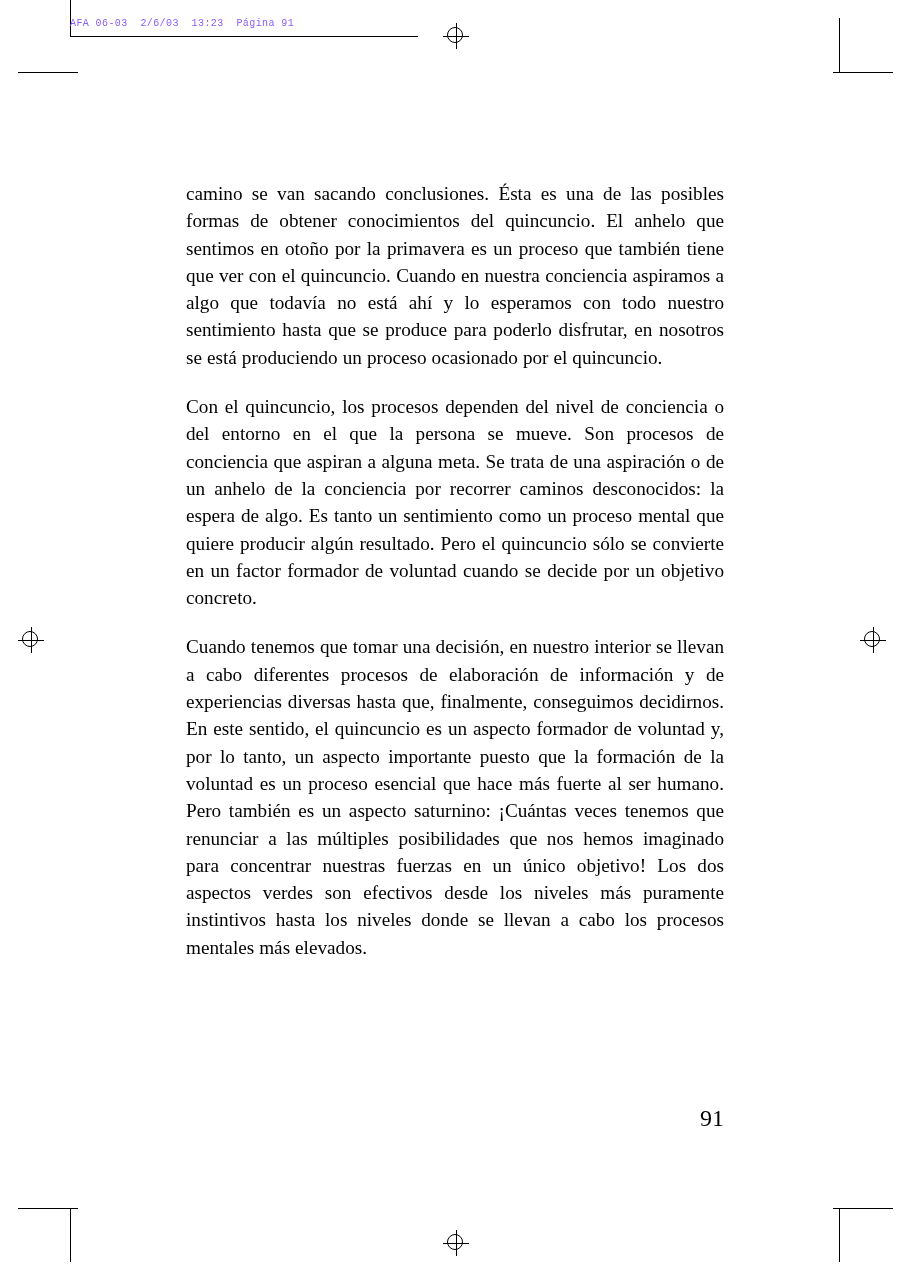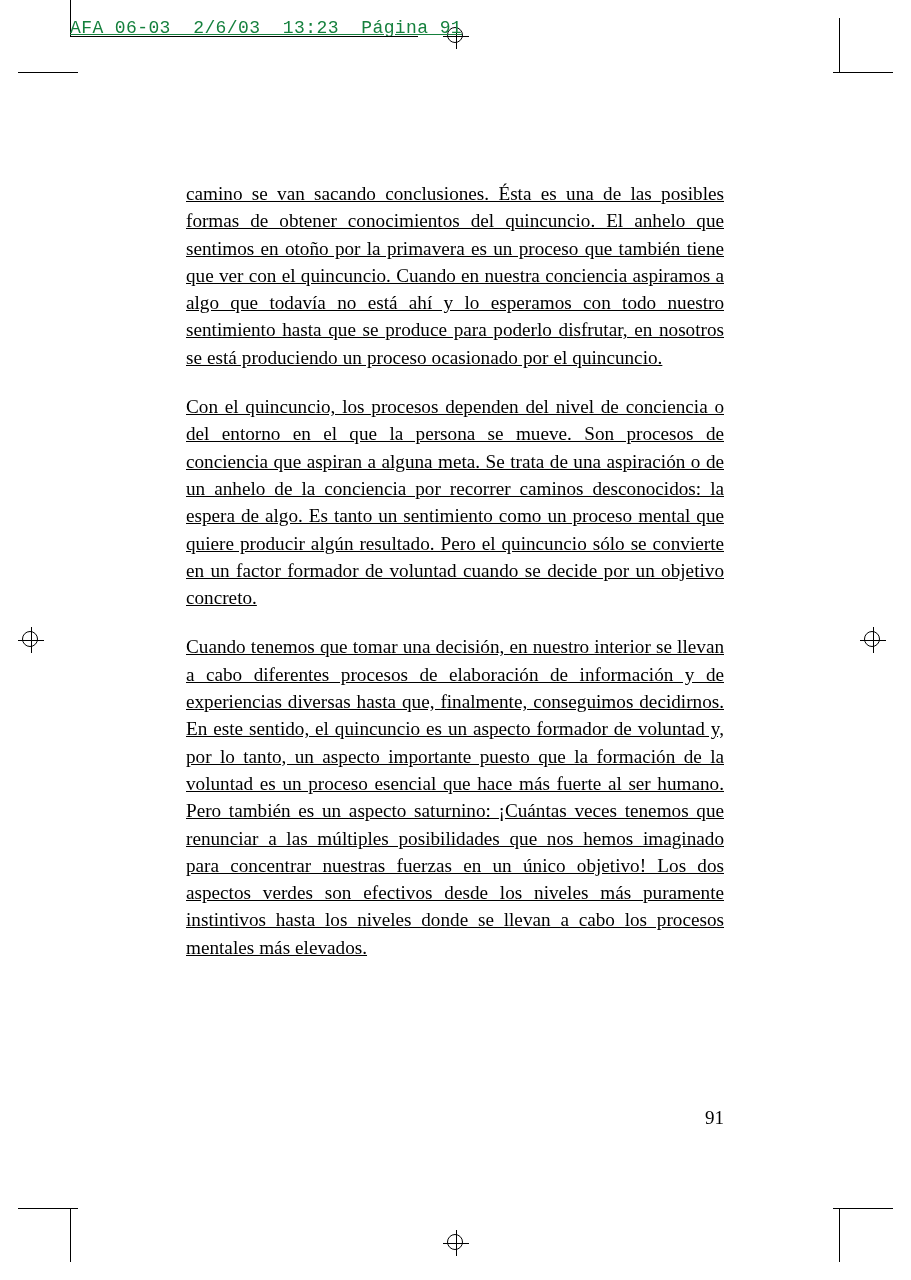--- a/index.html
+++ b/index.html
@@ -55,25 +55,24 @@
     width: 1px;
     background: #000;
   }
 
   
   .slug {
     position: absolute;
     left: 70px;
     top: 18px;
     font-family: "Liberation Mono", monospace;
-    font-size: 18px;
+    font-size: 10px;
     letter-spacing: 0.4px;
-    color: #15803d;
+    color: #8b5cf6;
     white-space: pre;
-    text-decoration: underline;
   }
   .slug-rule {
     position: absolute;
     left: 70px;
     top: 36px;
     width: 348px;
     height: 1px;
     background: #000;
   }
 
@@ -85,31 +84,30 @@
     width: 538px;
   }
   .para {
     font-size: 19.2px;
     line-height: 27.3px;
     text-align: justify;
     text-justify: inter-word;
     margin: 0 0 22px 0;
     hyphens: manual;
     word-spacing: 0.2px;
-    text-decoration: underline;
   }
   .para:last-of-type { margin-bottom: 16px; }
 
   .folio {
     position: absolute;
     left: 186px;
     top: 1106px;
     width: 538px;
     text-align: right;
-    font-size: 19px;
+    font-size: 24px;
     line-height: 24px;
   }
 </style>
 </head>
 <body>
 
 <div class="mark crop-v" style="left:70px; top:0px; width:1px; height:36px;"></div>
 <div class="mark crop-h" style="left:18px; top:72px; width:60px; height:1px;"></div>
 <div class="mark crop-v" style="left:70px; top:56px; width:1px; height:0px;"></div>
 

